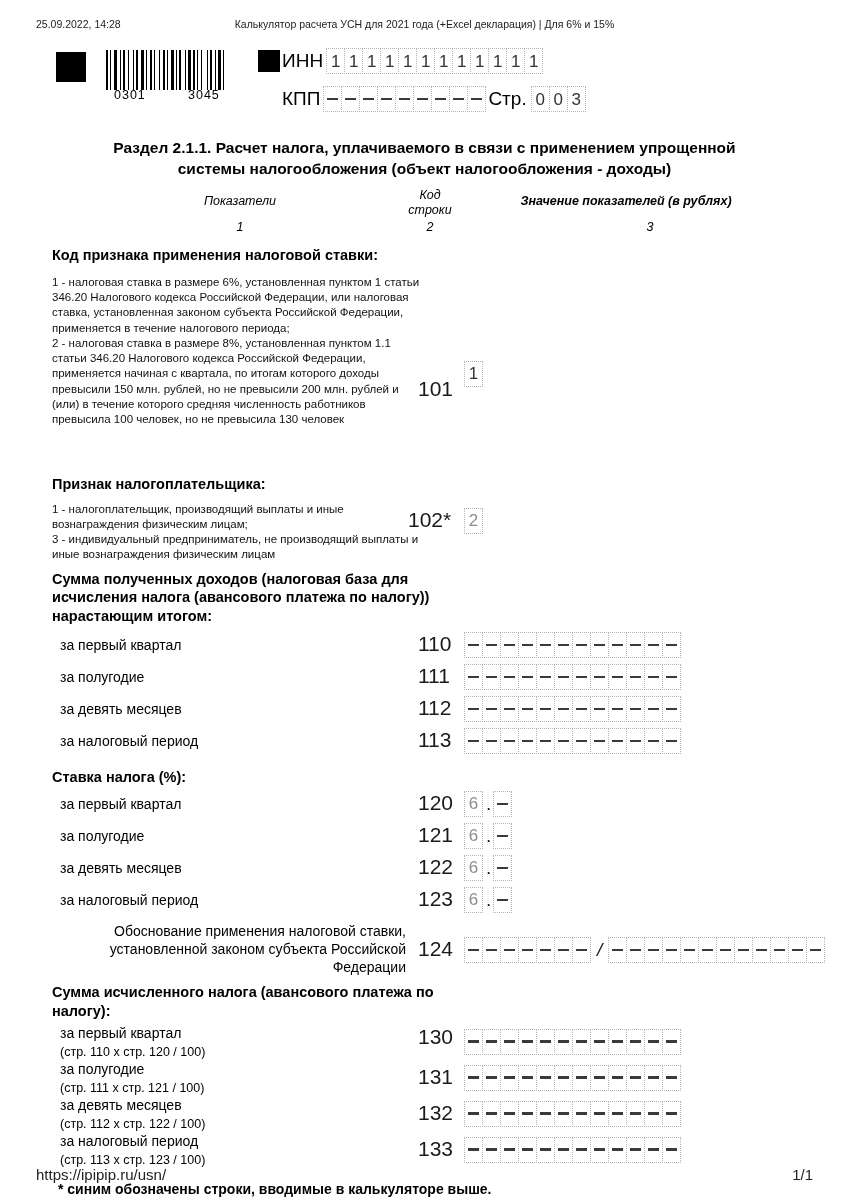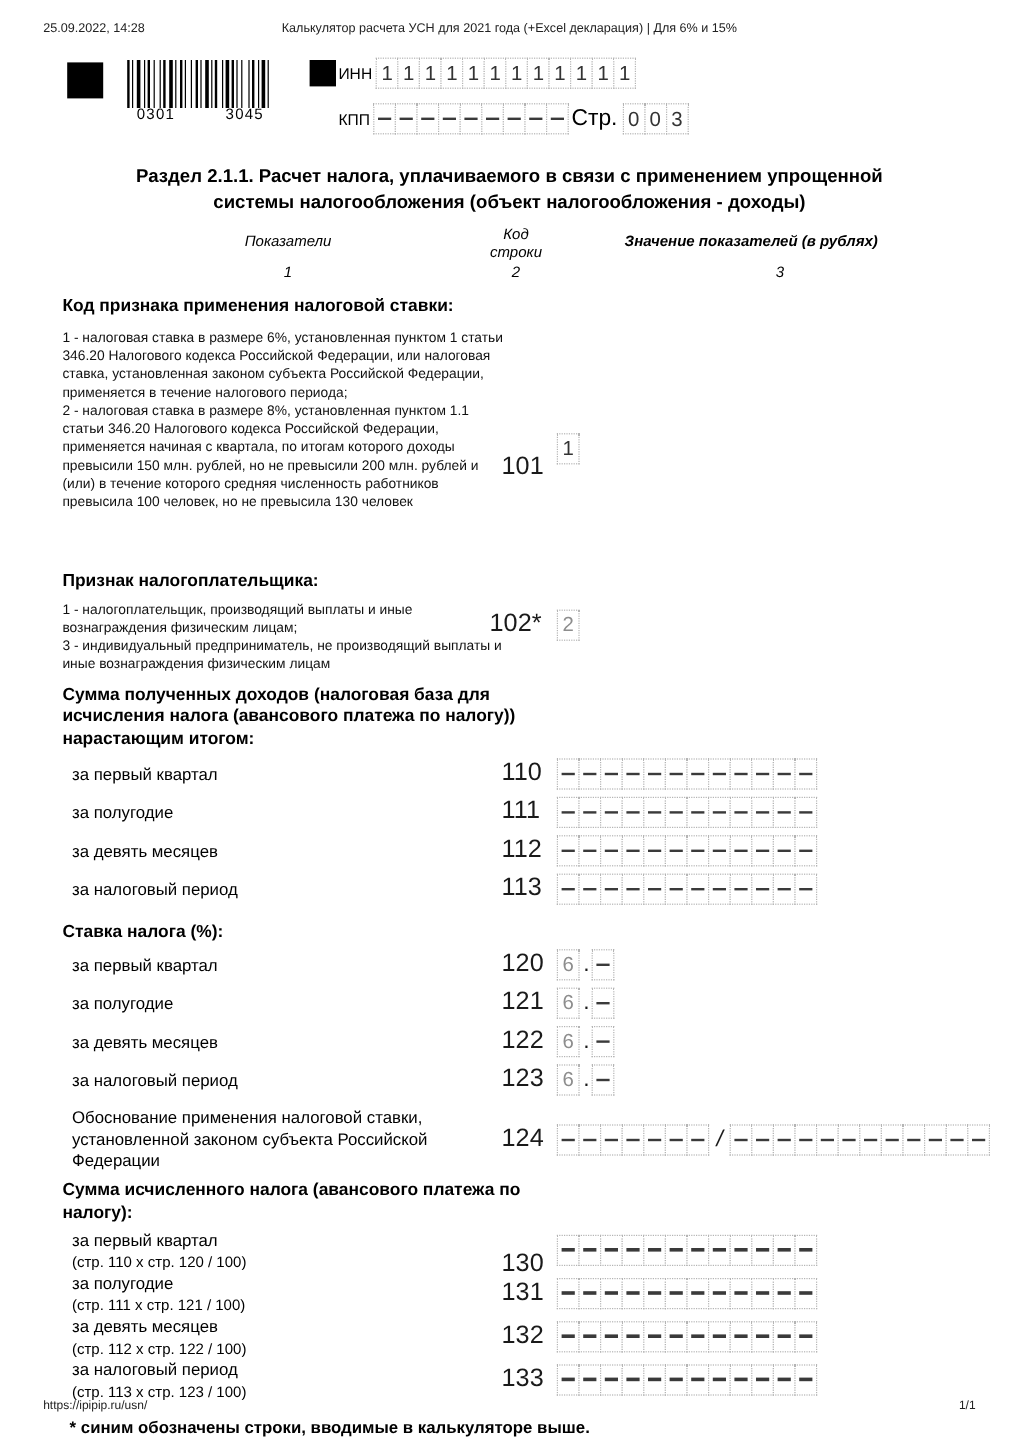--- a/index.html
+++ b/index.html
@@ -46,21 +46,21 @@
     width: 849px;
     text-align: center;
     white-space: nowrap;
   }
   .print-footer {
     position: absolute;
     bottom: 18px;
     left: 0;
     width: 849px;
     height: 16px;
-    font-size: 10px;
+    font-size: 15px;
     color: #222;
   }
   .print-footer .pf-url {
     position: absolute;
     left: 36px;
     top: 0;
   }
   .print-footer .pf-page {
     position: absolute;
     right: 36px;
@@ -140,21 +140,21 @@
   }
   .kpp-row { margin-top: 8px; }
 
   .mini-square {
     width: 22px;
     height: 22px;
     background: #000;
     margin-right: 2px;
   }
   .field-label {
-    font-size: 13px;
+    font-size: 19px;
     letter-spacing: 0px;
     margin-right: 3px;
     white-space: nowrap;
   }
   .kpp-row .field-label { margin-left: 24px; text-align: center; }
 
   
   .cells {
     display: flex;
   }
@@ -544,21 +544,21 @@
       <div class="frow" style="height:32px;">
         <div class="desc" style="padding-left:8px; padding-top:5px;">за налоговый период</div>
         <div class="code" style="left:366px; top:0px;">123</div>
         <div class="cellgroup" style="left:412px; top:0px;">
           <div class="cell calc">6</div>
           <div class="dot">.</div>
           <div class="cell dash"></div>
         </div>
       </div>
 
-      <div class="frow" style="height:58px; margin-top:4px;">
+      <div class="frow" style="height:58px; margin-top:4px;text-align:right;">
         <div class="desc" style="padding-left:8px; max-width:346px;">Обоснование применения налоговой ставки, установленной законом субъекта Российской Федерации</div>
         <div class="code" style="left:366px; top:14px;">124</div>
         <div class="cellgroup" style="left:412px; top:14px;">
           <div class="cells" id="cells-124-left">
               <div class="cell dash"></div>
               <div class="cell dash"></div>
               <div class="cell dash"></div>
               <div class="cell dash"></div>
               <div class="cell dash"></div>
               <div class="cell dash"></div>
@@ -582,21 +582,21 @@
         </div>
       </div>
 
       <div class="group-head" style="margin-top:2px;">Сумма исчисленного налога (авансового платежа по налогу):</div>
 
       <div class="frow" style="height:36px; margin-top:2px;">
         <div class="desc" style="padding-left:8px;">
           <span>за первый квартал</span><br>
           <span class="sub">(стр. 110 х стр. 120 / 100)</span>
         </div>
-        <div class="code" style="left:366px; top:16px;text-align:center;">130</div>
+        <div class="code" style="left:366px; top:0;text-align:center;">130</div>
         <div class="cellgroup" style="left:412px; top:4px;" id="cells-130">
             <div class="cell dash"></div>
             <div class="cell dash"></div>
             <div class="cell dash"></div>
             <div class="cell dash"></div>
             <div class="cell dash"></div>
             <div class="cell dash"></div>
             <div class="cell dash"></div>
             <div class="cell dash"></div>
             <div class="cell dash"></div>

